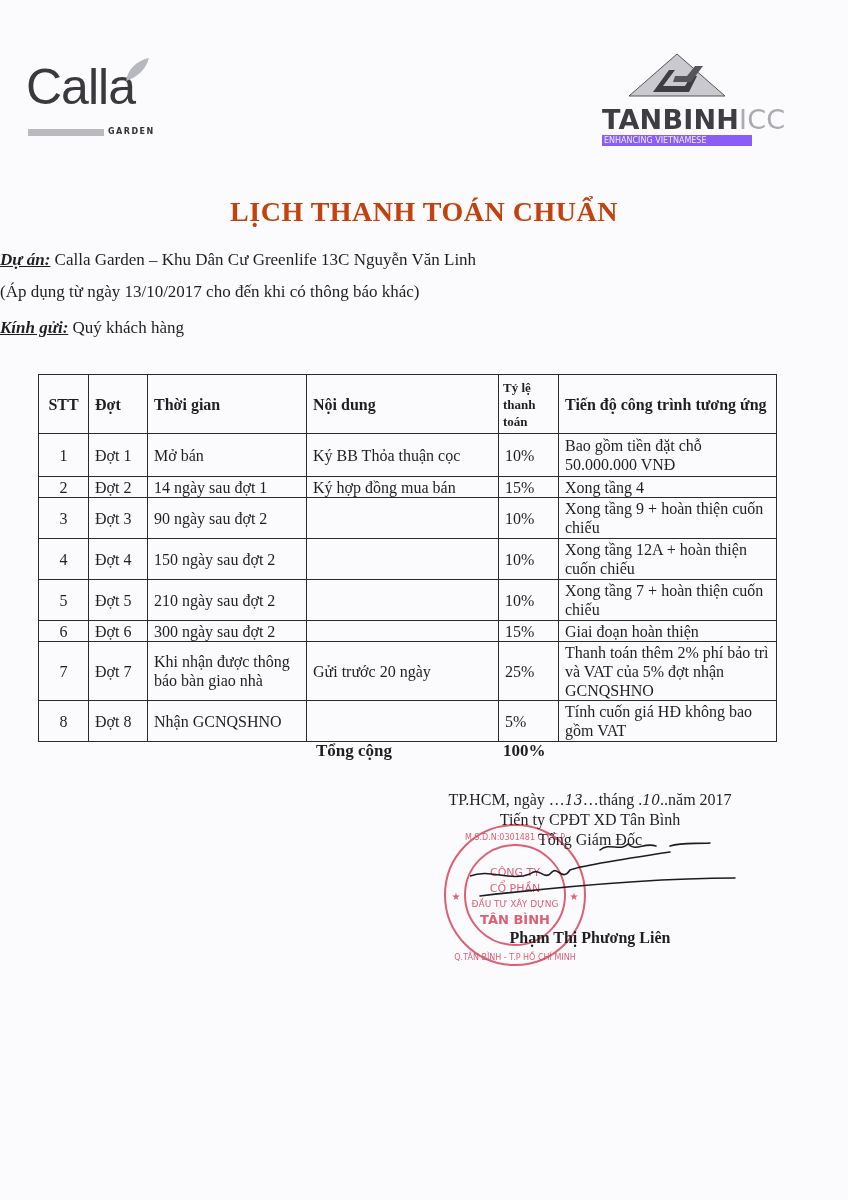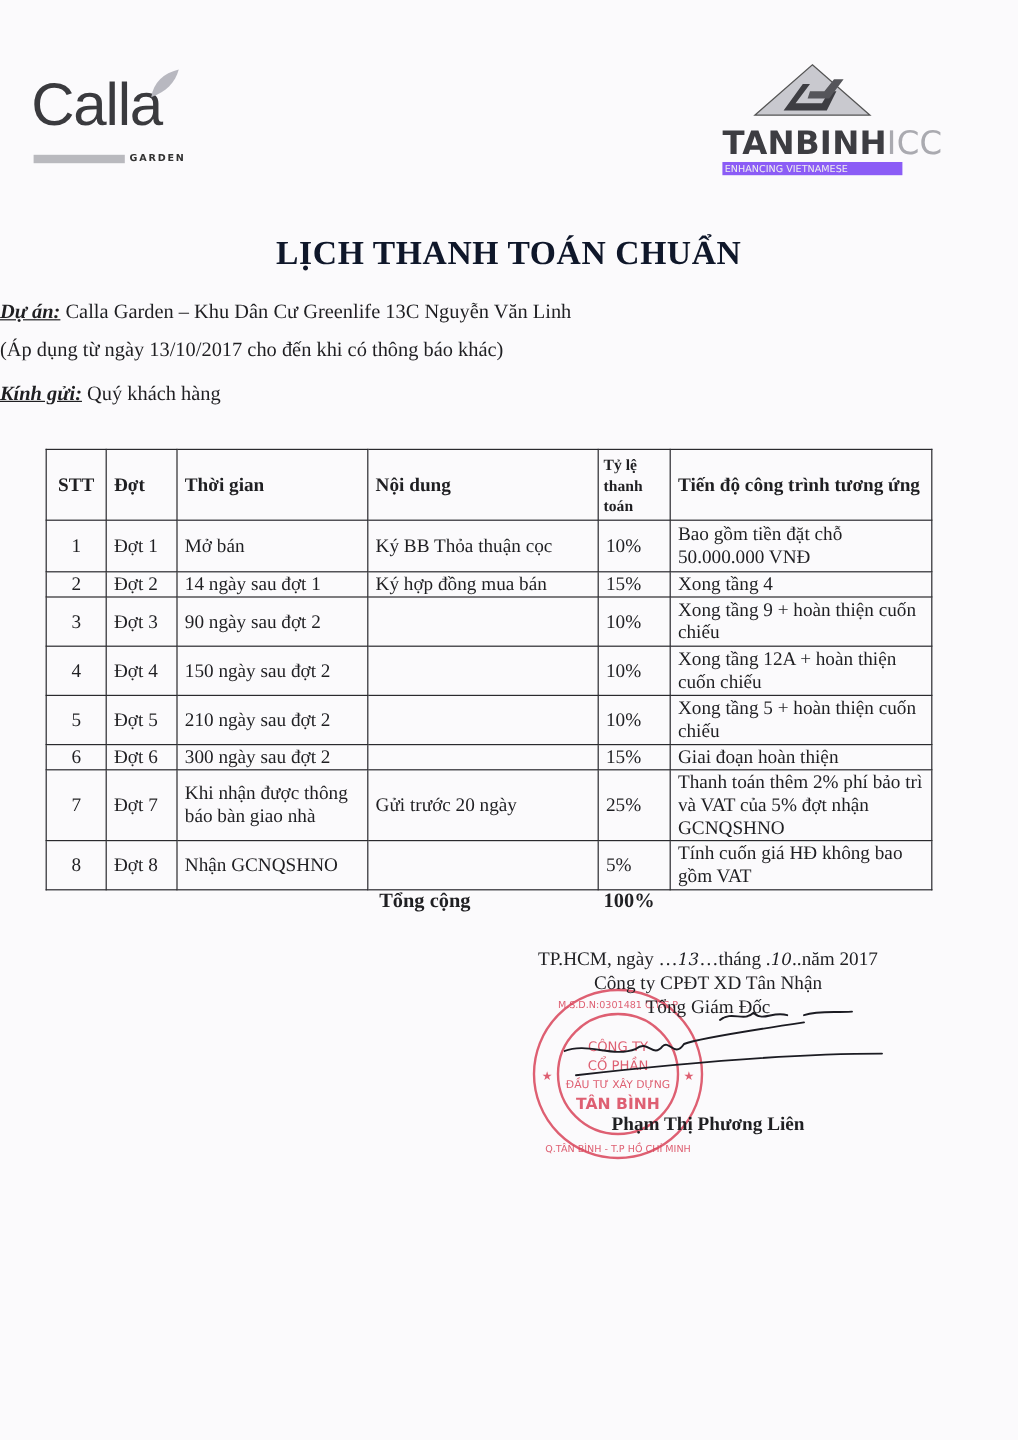--- a/index.html
+++ b/index.html
@@ -25,21 +25,21 @@
   
   .tb-mark { left: 625px; top: 52px; }
   .tb-word { left: 602px; top: 104px; font-family: "DejaVu Sans", sans-serif;
     font-weight: bold; font-size: 27px; color: #3d3d42; letter-spacing: 0.2px; }
   .tb-word .icc { color: #aaaab0; font-weight: normal; }
   .tb-tag { left: 602px; top: 135px; width: 150px; height: 11px; background: #8b5cf6;
     font-family: "DejaVu Sans", sans-serif; font-size: 8px; color: #eee; line-height: 11px;
     padding-left: 2px; box-sizing: border-box; white-space: nowrap; overflow: hidden; }
 
   .title { left: 0; width: 848px; top: 196px; text-align: center; font-weight: bold;
-    font-size: 28px; letter-spacing: 0.5px; color: #0f172a; }
+    font-size: 28px; letter-spacing: 0.5px; color: #c2410c; }
   .line { left: 0; width: 848px; font-size: 17px; }
   .lbl { font-weight: bold; font-style: italic; text-decoration: underline; }
 
   
   table.sched {
     position: absolute; left: 38px; top: 374px; border-collapse: collapse;
     font-size: 16px; table-layout: fixed; width: 738px;
   }
   table.sched td, table.sched th {
     border: 1px solid #2a2a2e; padding: 0 6px; vertical-align: middle; line-height: 19px;
@@ -129,21 +129,21 @@
       <td></td>
       <td>10%</td>
       <td>Xong tầng 12A + hoàn thiện cuốn chiếu</td>
     </tr>
     <tr style="height:41px">
       <td class="ctr">5</td>
       <td>Đợt 5</td>
       <td>210 ngày sau đợt 2</td>
       <td></td>
       <td>10%</td>
-      <td>Xong tầng 5 + hoàn thiện cuốn chiếu</td>
+      <td>Xong tầng 7 + hoàn thiện cuốn chiếu</td>
     </tr>
     <tr style="height:21px">
       <td class="ctr">6</td>
       <td>Đợt 6</td>
       <td>300 ngày sau đợt 2</td>
       <td></td>
       <td>15%</td>
       <td>Giai đoạn hoàn thiện</td>
     </tr>
     <tr style="height:59px">
@@ -178,21 +178,21 @@
     <text x="75" y="87" font-size="9">ĐẦU TƯ XÂY DỰNG</text>
     <text x="75" y="104" font-size="13" font-weight="bold">TÂN BÌNH</text>
     <text x="75" y="20" font-size="8">M.S.D.N:0301481 C.T.C.P</text>
     <text x="75" y="140" font-size="8">Q.TÂN BÌNH - T.P HỒ CHÍ MINH</text>
     <text x="16" y="80" font-size="10">★</text>
     <text x="134" y="80" font-size="10">★</text>
   </g>
 </svg>
 
 <div class="abs sig" style="left:420px; width:340px; top:790px;"><span>TP.HCM, ngày …</span><span class="hand">13</span><span>…tháng .</span><span class="hand">10</span><span>..năm 2017</span></div>
-<div class="abs sig" style="left:420px; width:340px; top:810px;">Công ty CPĐT XD Tân Nhận</div>
+<div class="abs sig" style="left:420px; width:340px; top:810px;">Tiến ty CPĐT XD Tân Bình</div>
 <div class="abs sig" style="left:420px; width:340px; top:830px;">Tổng Giám Đốc</div>
 <svg class="abs" style="left:470px; top:838px;" width="280" height="60" viewBox="0 0 280 60">
   <g fill="none" stroke="#1b1b22" stroke-width="1.6" stroke-linecap="round">
     <path d="M200 8 C212 4 224 6 240 5"></path>
     <path d="M130 12 C140 4 150 14 158 6 C166 14 174 4 186 8"></path>
     <path d="M0 38 C20 30 40 44 60 36 C70 28 74 44 82 34 C88 28 92 44 100 32 C110 28 160 20 200 14"></path>
     <path d="M10 58 C80 50 180 40 265 40"></path>
   </g>
 </svg>
 <div class="abs sig" style="left:420px; width:340px; top:928px; font-weight:bold;">Phạm Thị Phương Liên</div>

